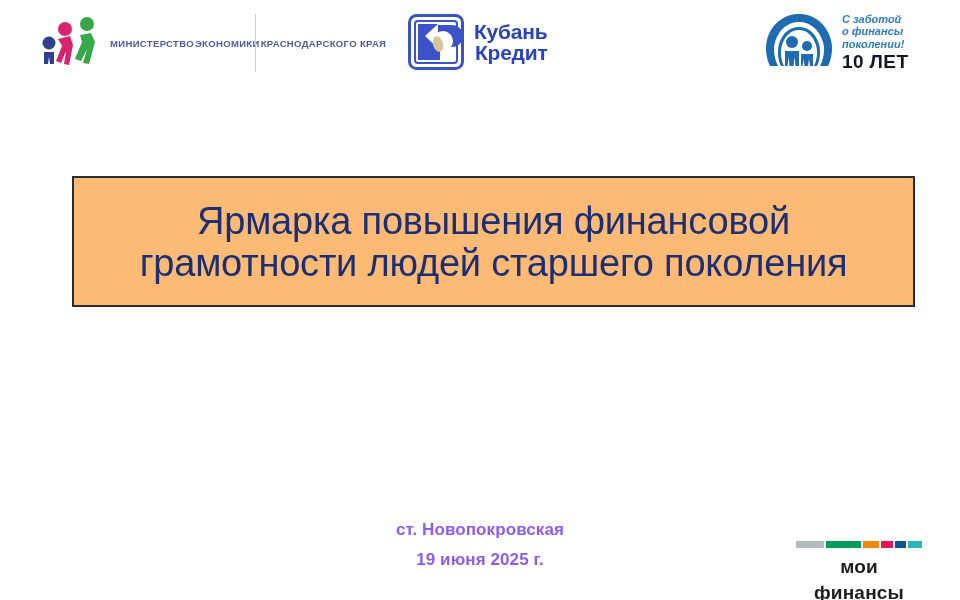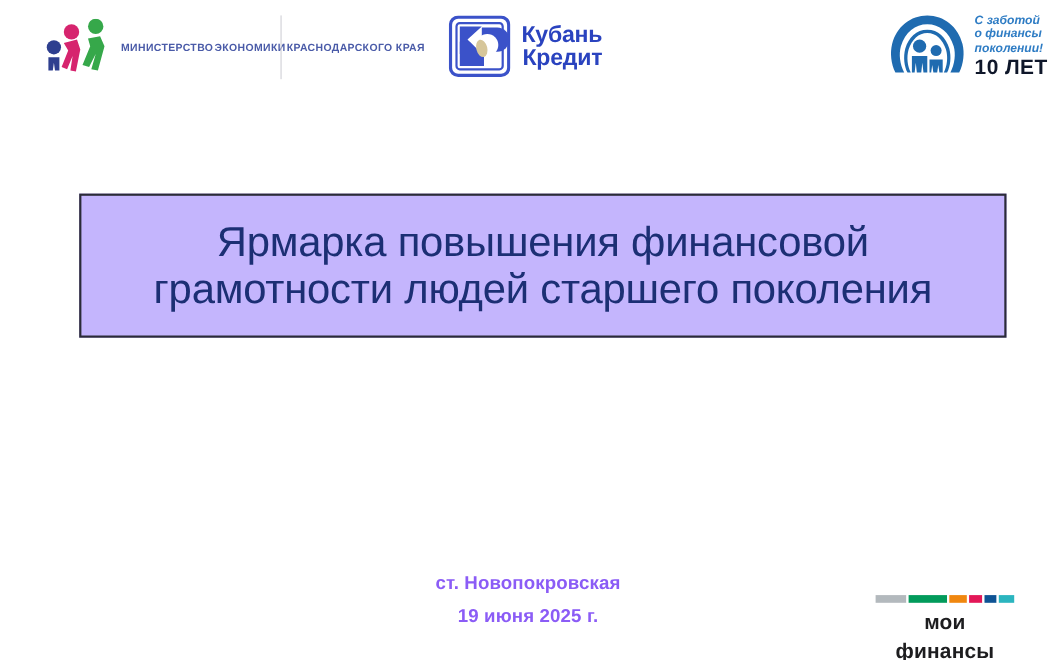--- a/index.html
+++ b/index.html
@@ -97,21 +97,21 @@
     font-size: 21px;
     font-weight: bold;
     color: #2a43bf;
     letter-spacing: -0.2px;
     white-space: nowrap;
   }
 
   
   .logo-care {
     position: absolute;
-    left: 806px;
+    left: 762px;
     top: 8px;
     height: 68px;
     display: flex;
     align-items: center;
     gap: 6px;
   }
   .care-mark {
     width: 74px;
     height: 64px;
     flex: 0 0 74px;
@@ -149,21 +149,21 @@
   .band-blue   { left: 718px; top: 308px; width: 152px; height: 85px;  }
   .band-teal   { left: 917px; top: 245px; width: 43px;  height: 148px; }
 
   
   .title-box {
     position: absolute;
     left: 72px;
     top: 176px;
     width: 843px;
     height: 131px;
-    background: #c4b5fd;
+    background: #fdba74;
     border: 2px solid #2b2b38;
     box-sizing: border-box;
     display: flex;
     align-items: center;
     justify-content: center;
   }
   .title-text {
     font-size: 38px;
     line-height: 42px;
     color: #1c2f74;

